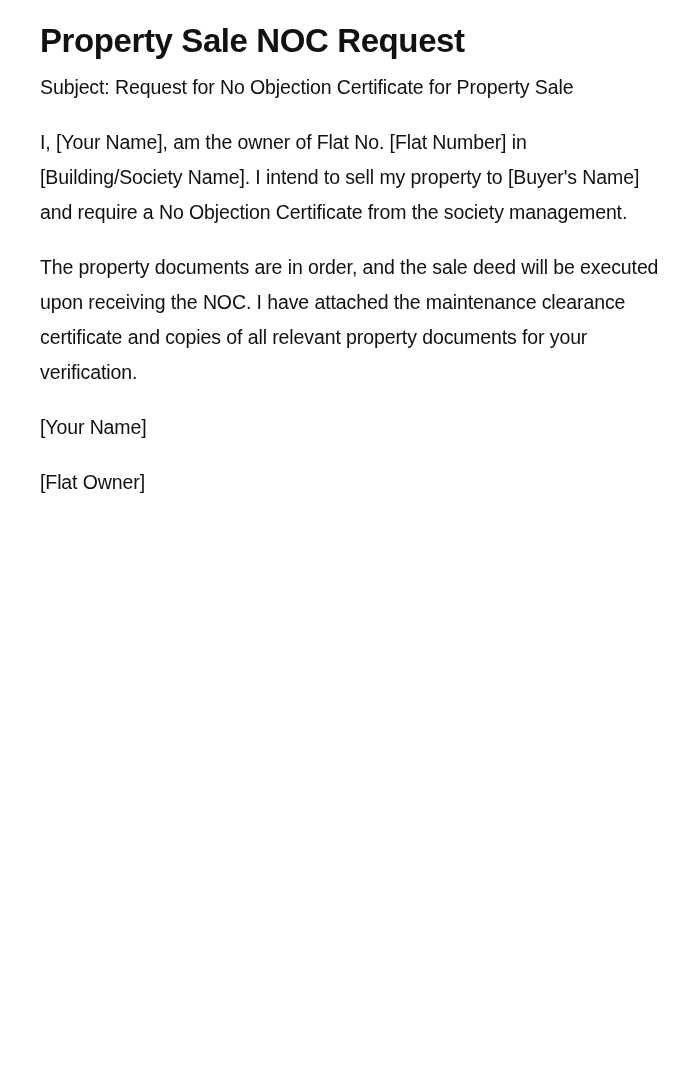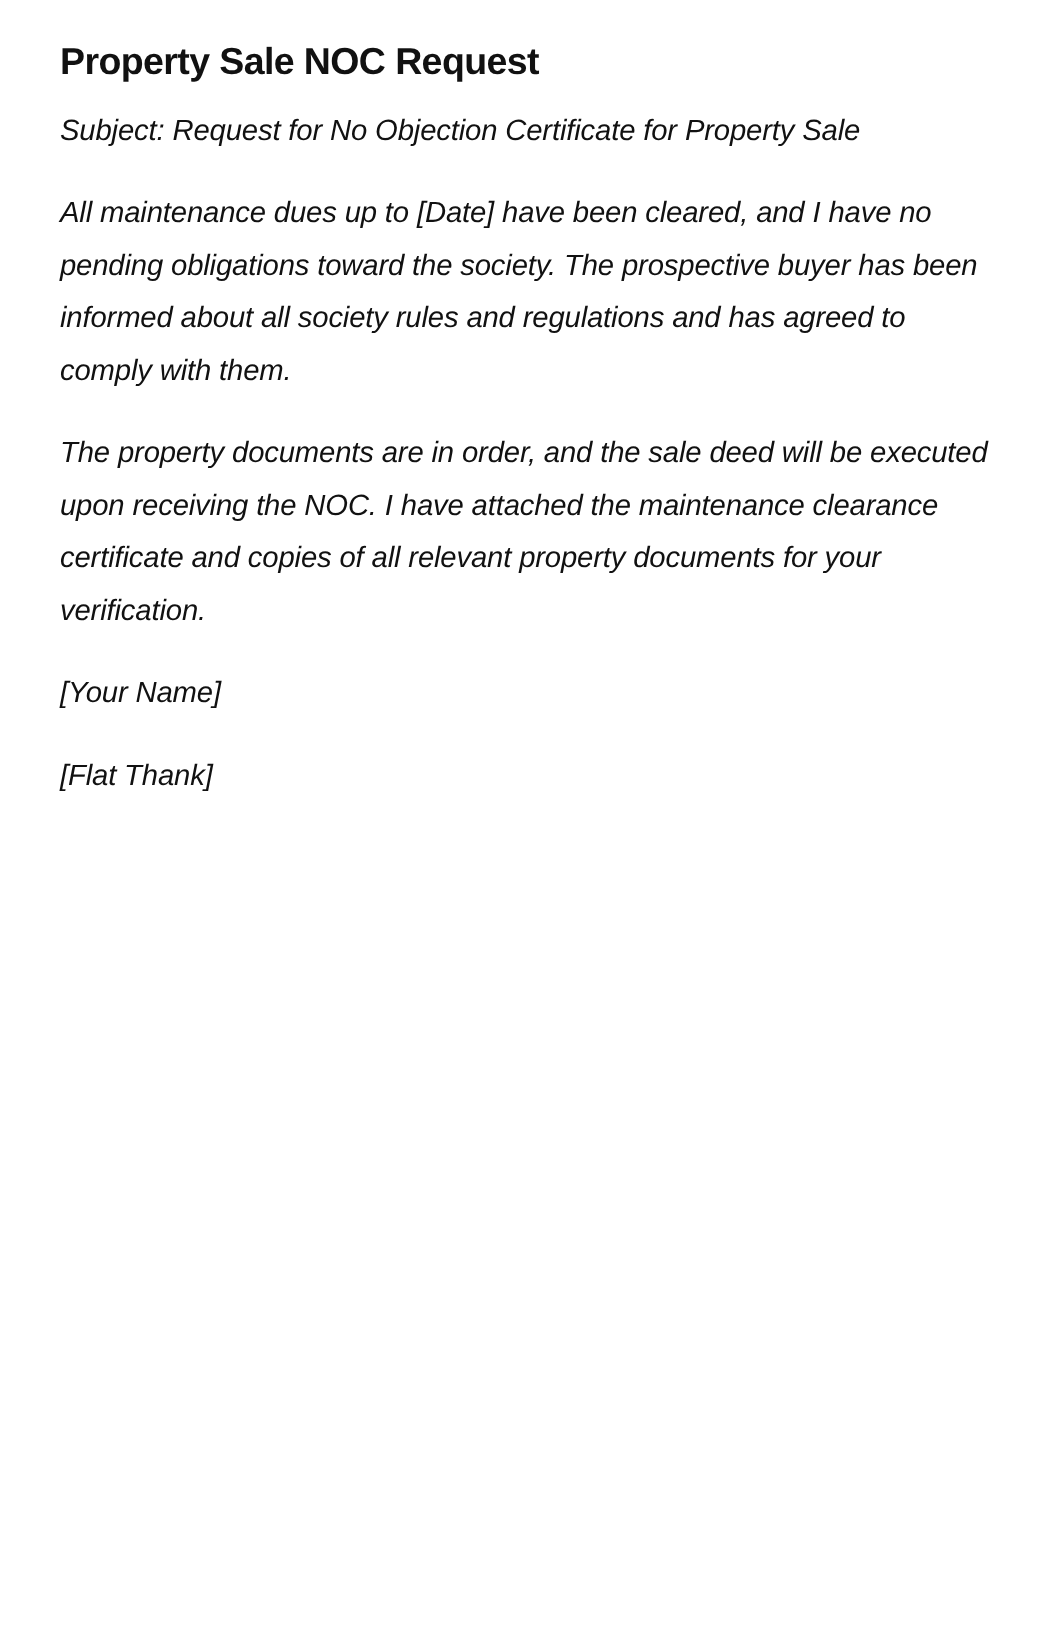--- a/index.html
+++ b/index.html
@@ -13,37 +13,36 @@
       overflow: hidden;
       font-family: "Liberation Sans", sans-serif;
       color: #111111;
     }
     .page {
       padding: 24px 40px 0 40px;
       box-sizing: border-box;
       width: 700px;
     }
     .title {
-      font-size: 25px;
+      font-size: 33px;
       font-weight: bold;
       letter-spacing: -0.4px;
       margin: 0 0 12px 0;
       line-height: 34px;
     }
     .para {
       font-size: 19.5px;
       line-height: 35px;
       margin: 0 0 20px 0;
       letter-spacing: -0.1px;
-      font-style: italic;
     }
   </style>
 </head>
 <body>
 
 <div class="page">
   <h1 class="title">Property Sale NOC Request</h1>
   <p class="para">Subject: Request for No Objection Certificate for Property Sale</p>
-  <p class="para">All maintenance dues up to [Date] have been cleared, and I have no pending obligations toward the society. The prospective buyer has been informed about all society rules and regulations and has agreed to comply with them.</p>
+  <p class="para">I, [Your Name], am the owner of Flat No. [Flat Number] in [Building/Society Name]. I intend to sell my property to [Buyer's Name] and require a No Objection Certificate from the society management.</p>
   <p class="para">The property documents are in order, and the sale deed will be executed upon receiving the NOC. I have attached the maintenance clearance certificate and copies of all relevant property documents for your verification.</p>
   <p class="para">[Your Name]</p>
-  <p class="para">[Flat Thank]</p>
+  <p class="para">[Flat Owner]</p>
 </div>
 
 </body></html>

